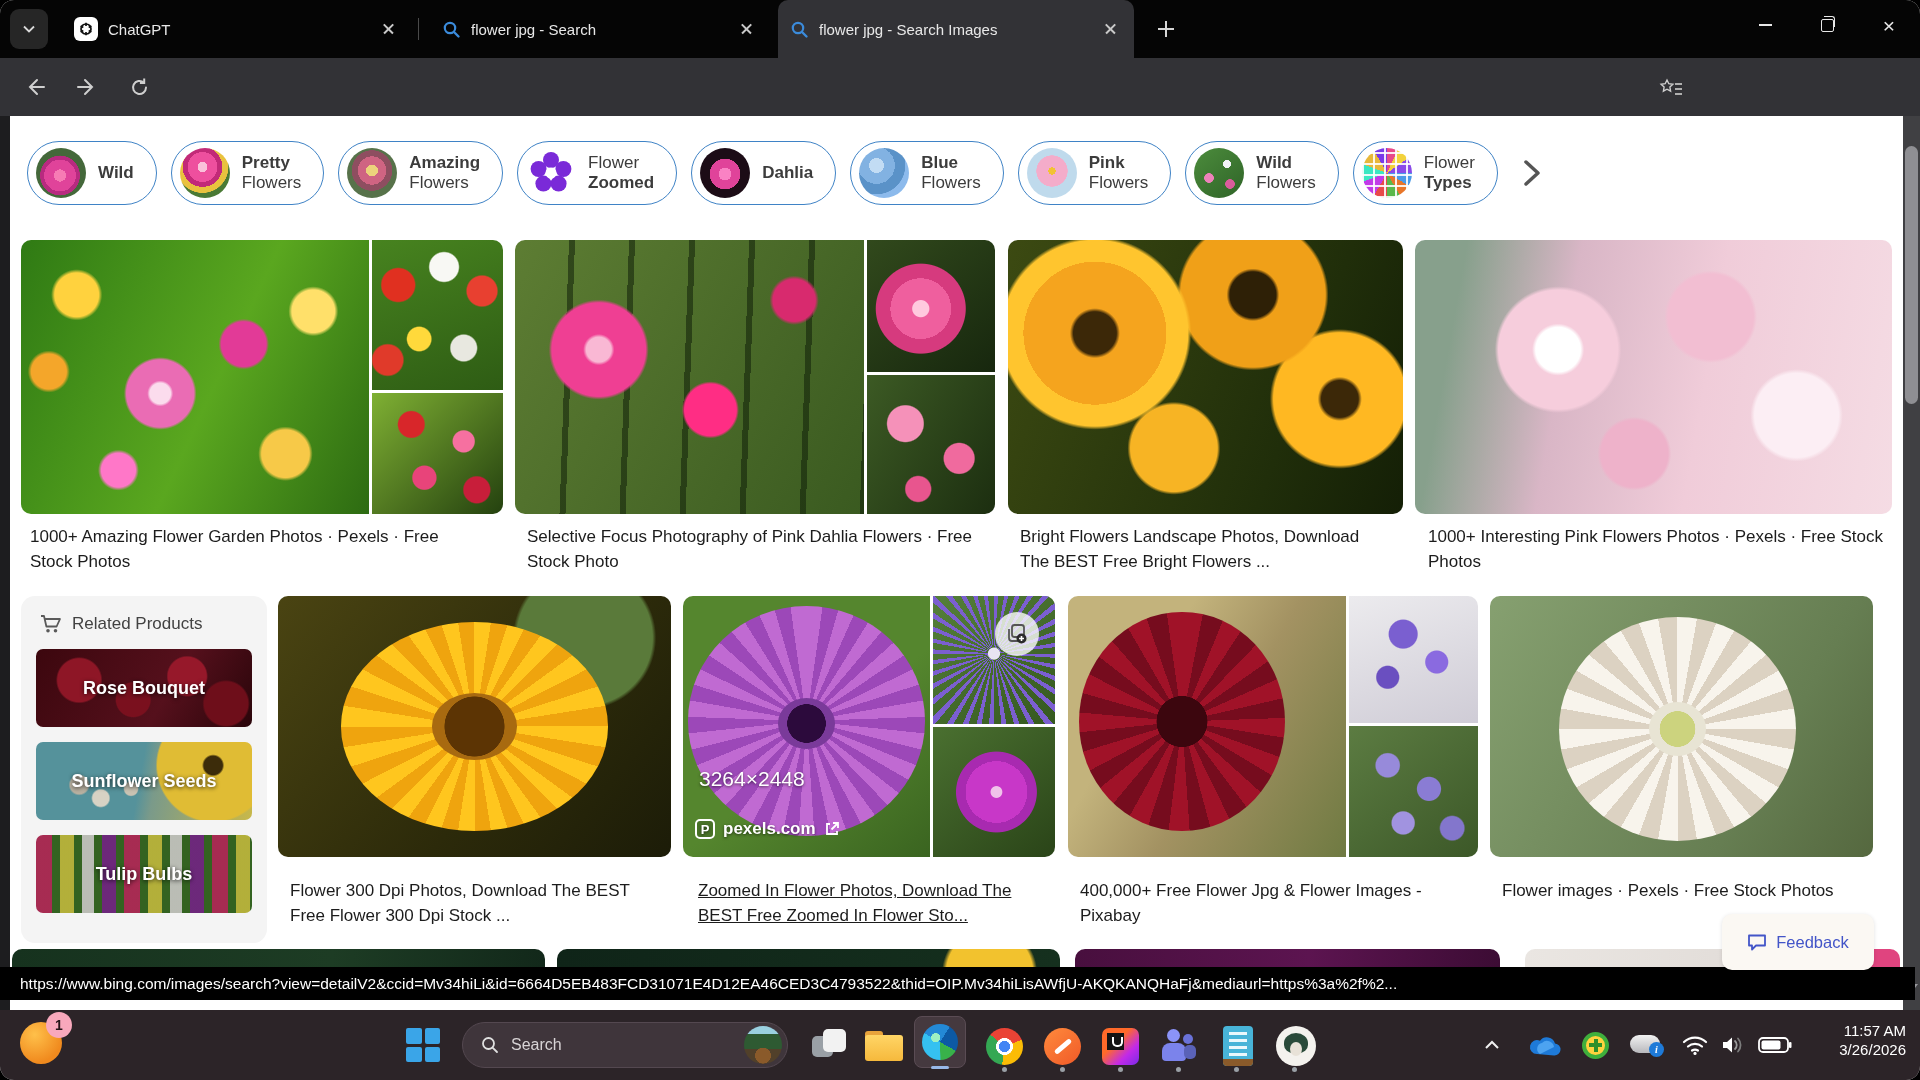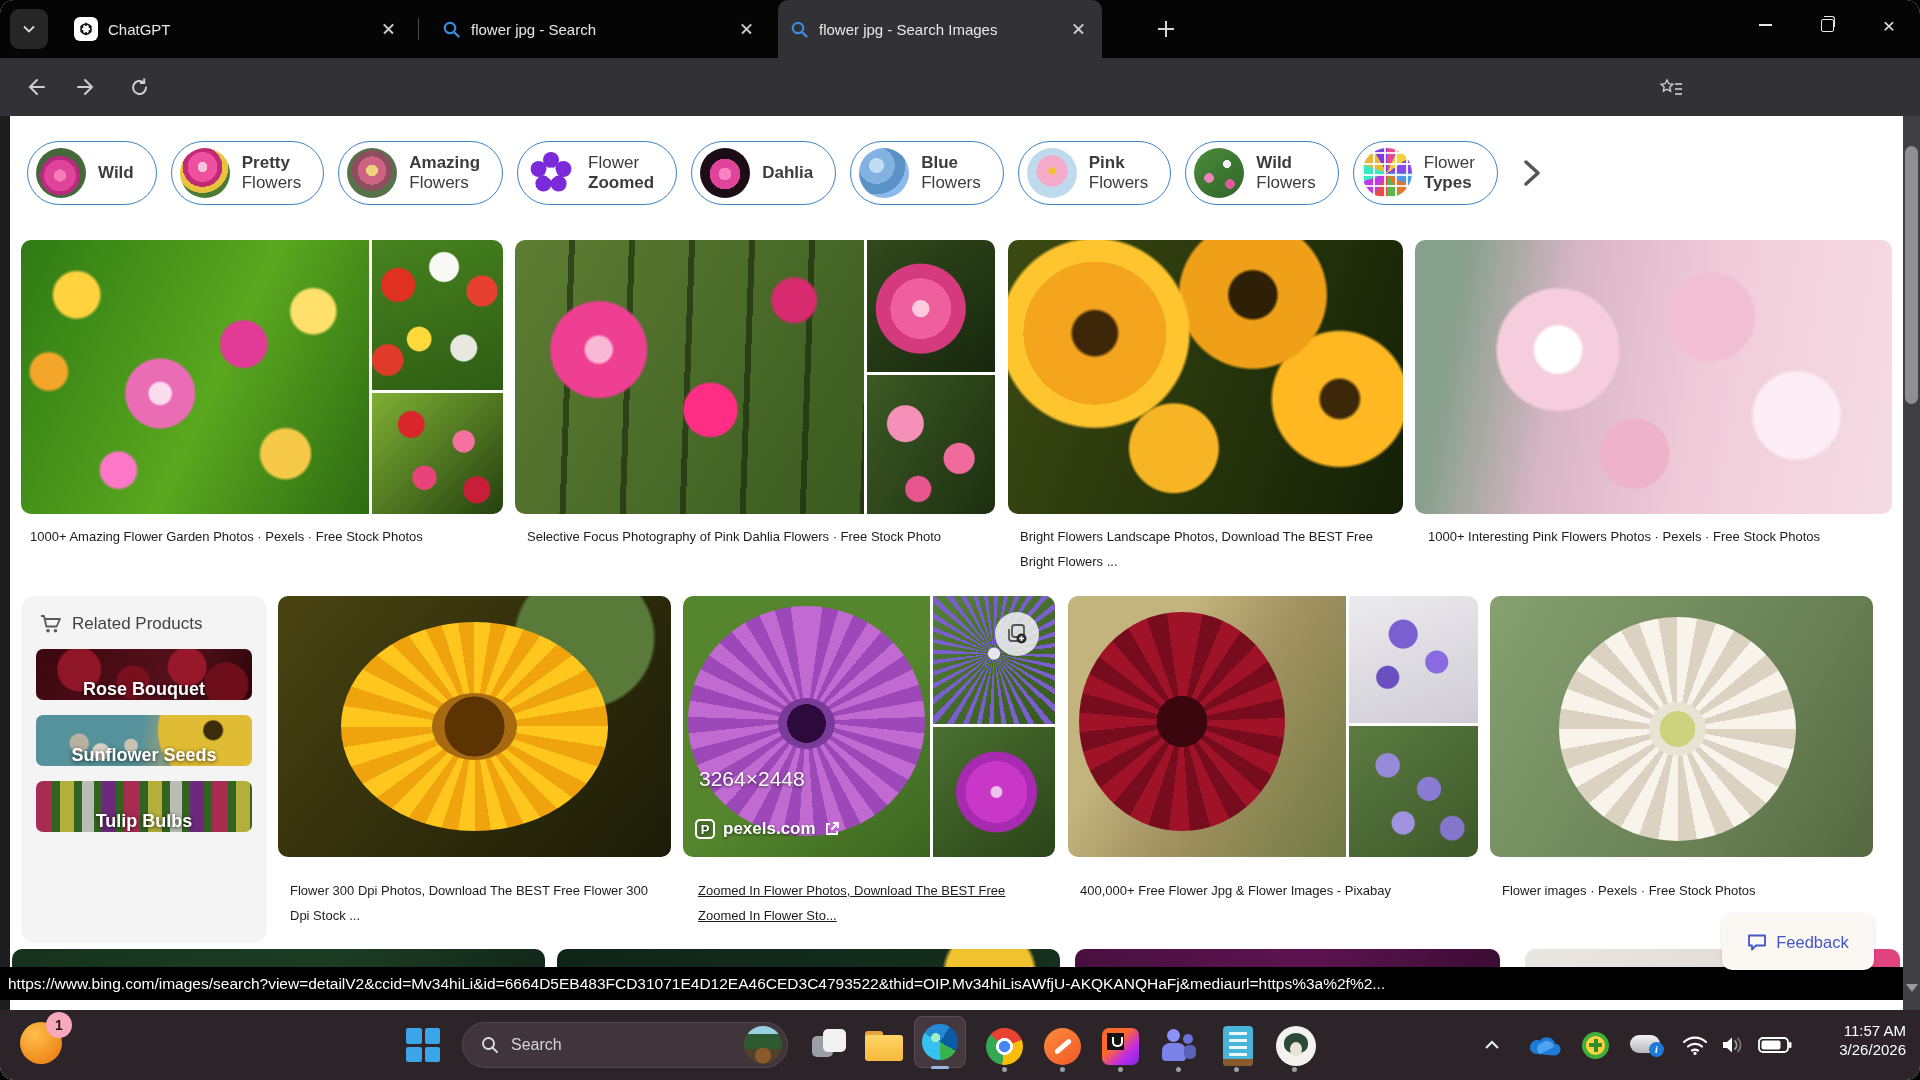--- a/index.html
+++ b/index.html
@@ -67,21 +67,21 @@
   .th-clipart{background:#fff;}
   .th-dahlia{background:radial-gradient(circle at 50% 52%,#fa82c4 0 18%,#e0439a 18% 42%,#1c0c16 43%);}
   .th-blue{background:radial-gradient(circle at 35% 35%,#c2dcf4 0 16%,#82b2e2 16% 40%,#5a92c8 40% 62%,#8cbaec 63%);}
   .th-pink{background:radial-gradient(circle at 50% 46%,#f2c233 0 10%,#f4accA 10% 42%,#bfdaec 43%);}
   .th-wild{background:radial-gradient(circle at 30% 60%,#ee82ba 0 10%,rgba(0,0,0,0) 11%),radial-gradient(circle at 66% 32%,#f2f2f8 0 8%,rgba(0,0,0,0) 9%),radial-gradient(circle at 72% 72%,#da5c9c 0 9%,rgba(0,0,0,0) 10%),linear-gradient(140deg,#4c8c3c,#2f6428);}
   .th-types{background-color:#fff;background-image:repeating-linear-gradient(0deg,rgba(255,255,255,.88) 0 2px,rgba(0,0,0,0) 2px 11px),repeating-linear-gradient(90deg,rgba(255,255,255,.88) 0 2px,rgba(0,0,0,0) 2px 11px),repeating-conic-gradient(#e84a8a 0 25deg,#f2d23c 25deg 55deg,#8a4ae8 55deg 90deg,#4a9ae8 90deg 120deg,#e8762a 120deg 150deg,#5ab84a 150deg 180deg,#e84a4a 180deg 210deg,#c23ae8 210deg 250deg,#3ae8c2 250deg 290deg,#e8b83a 290deg 330deg,#7a3ae8 330deg 360deg);}
 
   
   .tile{position:absolute;border-radius:10px;overflow:hidden;background:#fff;}
   .sub{position:absolute;}
-  .cap{position:absolute;font-size:13px;line-height:25px;color:#1c1c1c;}
+  .cap{position:absolute;font-size:17px;line-height:25px;color:#1c1c1c;}
   .cap.link{text-decoration:underline;}
 
   .img-garden{background:radial-gradient(circle at 16% 20%,#ffd23e 0 6%,rgba(0,0,0,0) 7%),radial-gradient(circle at 8% 48%,#f4a62a 0 5%,rgba(0,0,0,0) 6%),radial-gradient(circle at 40% 56%,#fbdced 0 4%,#ea6cb4 5% 13%,rgba(0,0,0,0) 14%),radial-gradient(circle at 64% 38%,#e23a97 0 8%,rgba(0,0,0,0) 9%),radial-gradient(circle at 84% 26%,#ffe06a 0 6%,rgba(0,0,0,0) 7%),radial-gradient(circle at 76% 78%,#f7c948 0 7%,rgba(0,0,0,0) 8%),radial-gradient(circle at 28% 84%,#ff77c8 0 5%,rgba(0,0,0,0) 6%),linear-gradient(115deg,#2f7a14,#5aa71f 55%,#2d6b12);}
   .img-tulips{background:radial-gradient(circle at 20% 30%,#e03020 0 11%,rgba(0,0,0,0) 12%),radial-gradient(circle at 55% 18%,#f8f8f4 0 10%,rgba(0,0,0,0) 11%),radial-gradient(circle at 84% 34%,#e84030 0 10%,rgba(0,0,0,0) 11%),radial-gradient(circle at 36% 66%,#ffd93b 0 9%,rgba(0,0,0,0) 10%),radial-gradient(circle at 70% 72%,#e8e8e0 0 9%,rgba(0,0,0,0) 10%),radial-gradient(circle at 12% 80%,#e03a2a 0 9%,rgba(0,0,0,0) 10%),linear-gradient(160deg,#47831f,#2e5c14);}
   .img-redmix{background:radial-gradient(circle at 30% 26%,#d8262a 0 10%,rgba(0,0,0,0) 11%),radial-gradient(circle at 70% 40%,#f670a0 0 9%,rgba(0,0,0,0) 10%),radial-gradient(circle at 40% 70%,#e8447a 0 10%,rgba(0,0,0,0) 11%),radial-gradient(circle at 80% 80%,#c81e3a 0 9%,rgba(0,0,0,0) 10%),linear-gradient(135deg,#7fb033,#24410f);}
   .img-dahliafield{background:radial-gradient(circle at 24% 40%,#f9b8d4 0 4%,#ef3f93 5% 15%,rgba(0,0,0,0) 16%),radial-gradient(circle at 56% 62%,#ff2d84 0 10%,rgba(0,0,0,0) 11%),radial-gradient(circle at 80% 22%,#d82a6e 0 6%,rgba(0,0,0,0) 7%),repeating-linear-gradient(92deg,rgba(15,30,8,0) 0 54px,rgba(15,30,8,.55) 54px 60px),linear-gradient(120deg,#5d7d33,#3a5a20);}
   .img-dahliaclose{background:radial-gradient(circle at 42% 52%,#ffc9de 0 8%,#ef5f9e 9% 30%,#d63a7e 30% 44%,rgba(0,0,0,0) 45%),linear-gradient(140deg,#31491c,#17270e);}
   .img-pinkdark{background:radial-gradient(circle at 30% 35%,#f591b9 0 14%,rgba(0,0,0,0) 15%),radial-gradient(circle at 72% 60%,#f06a9e 0 12%,rgba(0,0,0,0) 13%),radial-gradient(circle at 40% 82%,#e8558e 0 9%,rgba(0,0,0,0) 10%),linear-gradient(120deg,#3c5a24,#1c2e10);}
   .img-sunflower{background:radial-gradient(circle at 22% 34%,#3c2808 0 6%,#f5a41e 7% 20%,#ffc52e 20% 26%,rgba(0,0,0,0) 27%),radial-gradient(circle at 62% 20%,#2e2006 0 7%,#f0a018 8% 22%,rgba(0,0,0,0) 23%),radial-gradient(circle at 84% 58%,#3c2808 0 5%,#ffb822 6% 18%,rgba(0,0,0,0) 19%),radial-gradient(circle at 42% 76%,#f7b424 0 14%,rgba(0,0,0,0) 15%),linear-gradient(110deg,#3c4a12,#202e0a 70%,#141f06);}
   .img-blossom{background:radial-gradient(circle at 30% 40%,#ffffff 0 6%,#f6cddc 7% 16%,rgba(0,0,0,0) 17%),radial-gradient(circle at 62% 28%,#f2bed2 0 12%,rgba(0,0,0,0) 13%),radial-gradient(circle at 80% 64%,#fceef4 0 10%,rgba(0,0,0,0) 11%),radial-gradient(circle at 46% 78%,#eeb2ca 0 10%,rgba(0,0,0,0) 11%),radial-gradient(circle at 33% 42%,#7a4452 0 1.5%,rgba(0,0,0,0) 2%),linear-gradient(100deg,#87a08c 0 10%,#d9b6c6 32%,#f0ccd9 60%,#f5dce4);}
@@ -107,38 +107,38 @@
   .bloom.wdahlia::after{content:"";position:absolute;left:38%;top:38%;width:24%;height:24%;border-radius:50%;background:radial-gradient(circle,#ccd37e 0 45%,#e8e4d4 46% 80%,rgba(0,0,0,0) 81%);}
 
   .overlay-res{position:absolute;left:16px;bottom:66px;color:#fff;font-size:21px;font-weight:500;text-shadow:0 1px 3px rgba(0,0,0,.6);}
   .overlay-src{position:absolute;left:12px;bottom:18px;display:flex;align-items:center;gap:8px;color:#fff;font-size:17px;font-weight:700;text-shadow:0 1px 3px rgba(0,0,0,.6);}
   .plogo{width:20px;height:20px;border:2px solid #fff;border-radius:5px;display:flex;align-items:center;justify-content:center;font-size:13px;font-weight:700;color:#fff;box-sizing:border-box;background:rgba(0,0,0,.15);}
   .addbtn{position:absolute;right:16px;top:16px;width:44px;height:44px;border-radius:50%;background:rgba(255,255,255,.78);display:flex;align-items:center;justify-content:center;}
 
   
   .related{position:absolute;left:21px;top:596px;width:246px;height:347px;background:#f4f4f4;border-radius:14px;box-sizing:border-box;padding:18px 15px;}
   .relhead{display:flex;align-items:flex-start;gap:10px;color:#424242;font-size:17px;padding-left:4px;}
-  .prodcard{position:relative;width:216px;height:51px;border-radius:7px;margin-top:15px;overflow:hidden;display:flex;align-items:flex-end;justify-content:center;}
+  .prodcard{position:relative;width:216px;height:78px;border-radius:7px;margin-top:15px;overflow:hidden;display:flex;align-items:center;justify-content:center;}
   .prodcard span{position:relative;color:#fff;font-size:18px;font-weight:700;text-shadow:0 1px 4px rgba(0,0,0,.75);}
   .pc-rose{background:radial-gradient(circle at 20% 40%,#8e1626 0 12%,rgba(0,0,0,0) 13%),radial-gradient(circle at 45% 65%,#7a101e 0 13%,rgba(0,0,0,0) 14%),radial-gradient(circle at 70% 35%,#96182a 0 12%,rgba(0,0,0,0) 13%),radial-gradient(circle at 88% 70%,#6e0e1a 0 11%,rgba(0,0,0,0) 12%),linear-gradient(120deg,#3c070e,#55101c 60%,#2a050a);}
   .pc-sun{background:radial-gradient(circle at 82% 30%,#3c2c0a 0 5%,#e0bc34 6% 30%,rgba(0,0,0,0) 31%),radial-gradient(circle at 30% 72%,#d8d2c4 0 5%,rgba(0,0,0,0) 6%),radial-gradient(circle at 44% 60%,#c9c2b2 0 5%,rgba(0,0,0,0) 6%),radial-gradient(circle at 20% 55%,#b8b0a0 0 5%,rgba(0,0,0,0) 6%),linear-gradient(100deg,#55929b 0 48%,#7a9a8a 55%,#c8b84a);}
   .pc-tulip{background:linear-gradient(rgba(20,30,10,.25),rgba(20,30,10,.25)),repeating-linear-gradient(90deg,#d8306a 0 16px,#3e7a28 16px 24px,#e8e04a 24px 38px,#3e7a28 38px 46px,#f2f2ee 46px 58px,#3e7a28 58px 66px,#8a2ca0 66px 80px,#3e7a28 80px 88px);}
 
   
   .strip{position:absolute;top:949px;height:30px;border-radius:10px 10px 0 0;}
   .st-a{left:12px;width:533px;background:linear-gradient(90deg,#16321e,#1d3c24 60%,#12281a);}
   .st-b{left:557px;width:503px;background:radial-gradient(circle at 86% 80%,#f2c22e 0 10%,rgba(0,0,0,0) 11%),linear-gradient(90deg,#0f2418,#15301e);}
   .st-c{left:1075px;width:425px;background:linear-gradient(90deg,#480f3e,#5c1450 55%,#3c0c34);}
   .st-d{left:1525px;width:375px;background:radial-gradient(circle at 96% 90%,#e0447f 0 14%,rgba(0,0,0,0) 15%),linear-gradient(90deg,#eae6e2,#dcd6d2);}
 
   .feedback{position:absolute;left:1722px;top:914px;width:152px;height:56px;background:#fbf8f3;border-radius:10px;
     display:flex;align-items:center;justify-content:center;gap:9px;color:#4355c8;font-size:16.5px;box-shadow:0 1px 4px rgba(0,0,0,.12);z-index:7;}
 
   
-  .statusbar{position:absolute;left:0;top:967px;width:1903px;height:33px;background:#000;z-index:6;display:flex;align-items:center;}
+  .statusbar{position:absolute;left:0;top:967px;width:1903px;height:33px;background:#000;z-index:6;display:flex;align-items:center;padding-left:12px;}
   .statusbar span{color:#fff;font-size:15.5px;padding-left:8px;white-space:nowrap;}
 
   
   .taskbar{position:absolute;left:0;top:1010px;width:1920px;height:70px;background:#2c2428;z-index:10;}
   .badgeapp{position:absolute;left:20px;top:1022px;width:42px;height:42px;border-radius:50%;background:radial-gradient(circle at 35% 30%,#ffc04a,#f08a1e 70%);z-index:11;}
   .badge{position:absolute;left:46px;top:1012px;width:26px;height:26px;border-radius:50%;background:#f8a8bc;color:#241418;
     font-size:14px;font-weight:700;display:flex;align-items:center;justify-content:center;z-index:12;}
   .start{position:absolute;left:406px;top:1028px;width:34px;height:34px;display:grid;grid-template-columns:1fr 1fr;gap:3px;z-index:11;}
   .start i{background:#3aa5e8;border-radius:2px;}
   .tsearch{position:absolute;left:462px;top:1022px;width:326px;height:46px;background:#3f353b;border:1px solid #544850;border-radius:23px;
@@ -215,21 +215,21 @@
 
     <div class="tab" style="left:430px;width:340px;">
       <svg width="19" height="19" viewBox="0 0 19 19">
           <circle cx="8" cy="8" r="5.2" fill="none" stroke="#3b8bdb" stroke-width="2.2"></circle>
           <line x1="12" y1="12" x2="16.5" y2="16.5" stroke="#3b8bdb" stroke-width="2.4" stroke-linecap="round"></line>
         </svg>
       <span class="title">flower jpg - Search</span>
       <span class="xbtn"></span>
     </div>
 
-    <div class="tab active" style="left:778px;width:324px;">
+    <div class="tab active" style="left:778px;width:356px;">
       <svg width="19" height="19" viewBox="0 0 19 19">
           <circle cx="8" cy="8" r="5.2" fill="none" stroke="#3b8bdb" stroke-width="2.2"></circle>
           <line x1="12" y1="12" x2="16.5" y2="16.5" stroke="#3b8bdb" stroke-width="2.4" stroke-linecap="round"></line>
         </svg>
       <span class="title">flower jpg - Search Images</span>
       <span class="xbtn"></span>
     </div>
 
     <div class="newtab"></div>
 

